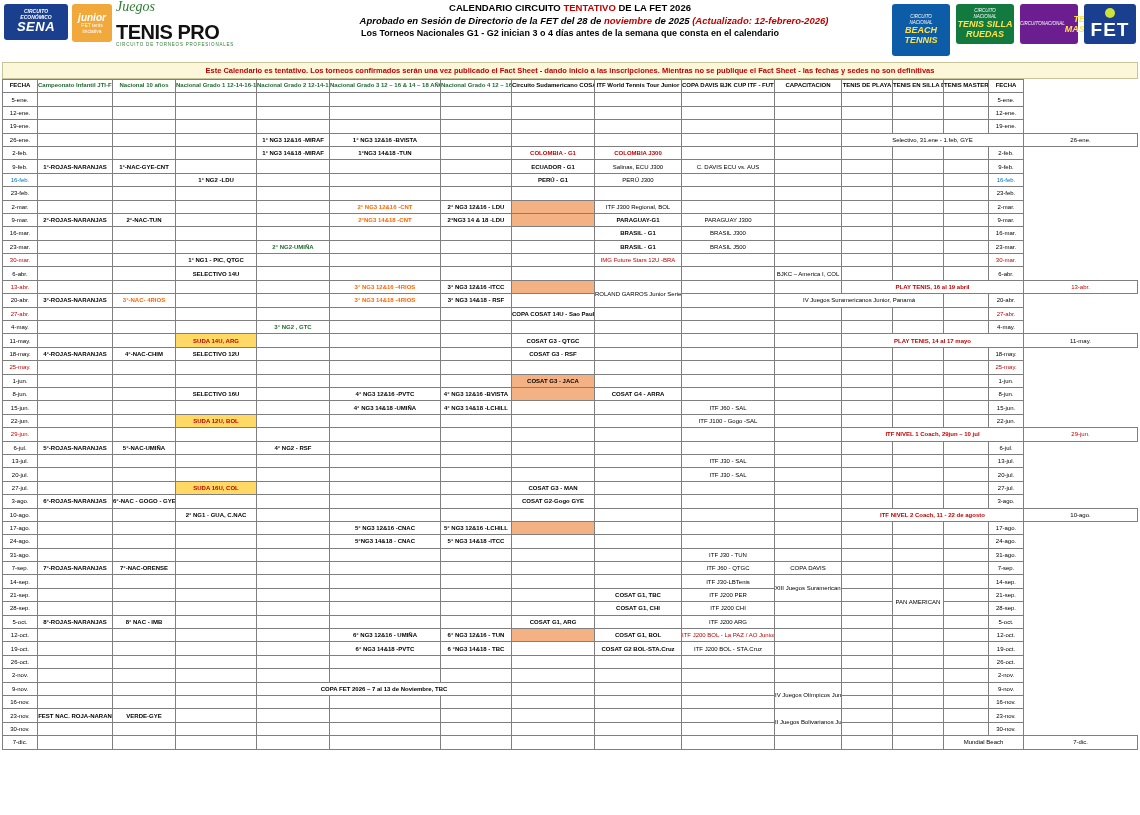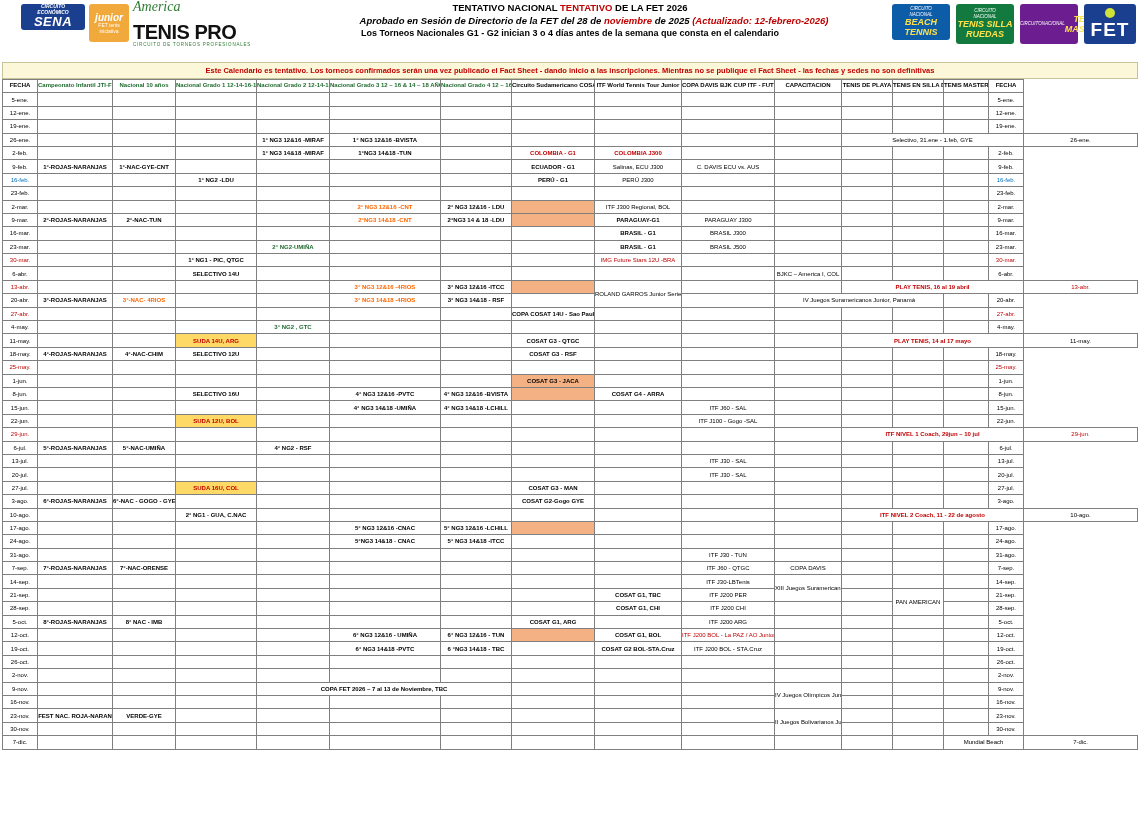--- a/index.html
+++ b/index.html
@@ -5,33 +5,33 @@
   html,body{margin:0;padding:0;background:#ffffff;}
   body{width:1140px;height:815px;font-family:"Liberation Sans",sans-serif;overflow:hidden;}
   .page{position:relative;width:1140px;height:815px;}
 
   
   .topbar{position:relative;height:62px;}
   .logos-left{position:absolute;left:4px;top:4px;display:flex;align-items:flex-start;gap:4px;}
   .logos-right{position:absolute;right:4px;top:4px;display:flex;align-items:flex-start;gap:6px;}
 
   
-  .lg-sena{width:64px;height:26px;background:#1b3f8f;color:#fff;border-radius:3px;
+  .lg-sena{width:64px;height:36px;background:#1b3f8f;color:#fff;border-radius:3px;
     font-size:5px;line-height:1.15;font-style:italic;font-weight:bold;display:flex;
-    flex-direction:column;justify-content:center;align-items:center;text-align:center;margin-left:17px;}
+    flex-direction:column;justify-content:center;align-items:center;text-align:center;}
   .lg-sena .big{font-size:13px;letter-spacing:.5px;}
   .lg-junior{width:40px;height:38px;background:#f2a93b;color:#fff;border-radius:3px;font-size:5px;
     display:flex;flex-direction:column;justify-content:center;align-items:center;text-align:center;line-height:1.1;}
   .lg-junior .big{font-size:10px;font-weight:bold;font-style:italic;}
   .lg-tenispro{height:40px;display:flex;flex-direction:column;justify-content:center;}
   .lg-tenispro .script{font-family:"Liberation Serif",serif;font-style:italic;color:#2e7d32;font-size:14px;line-height:10px;}
   .lg-tenispro .main{font-weight:bold;font-size:20px;letter-spacing:-.5px;color:#111;line-height:19px;margin-top:11px;}
   .lg-tenispro .sub{font-size:4.5px;letter-spacing:.8px;color:#2e7d32;}
 
-  .lg-beach{width:58px;height:36px;background:#0d5ca8;color:#fff;border-radius:3px;font-size:4.5px;
+  .lg-beach{width:58px;height:52px;background:#0d5ca8;color:#fff;border-radius:3px;font-size:4.5px;
     display:flex;flex-direction:column;justify-content:center;align-items:center;text-align:center;line-height:1.15;font-style:italic;}
   .lg-beach .big{font-size:9px;font-weight:bold;color:#ffe24a;}
   .lg-silla{width:58px;height:40px;background:#127a3e;color:#fff;border-radius:3px;font-size:4.5px;
     display:flex;flex-direction:column;justify-content:center;align-items:center;text-align:center;line-height:1.15;font-style:italic;}
   .lg-silla .big{font-size:9px;font-weight:bold;color:#ffe24a;}
   .lg-masters{width:58px;height:40px;background:#6c1d8f;color:#fff;border-radius:3px;font-size:4.5px;
     display:flex;flex-direction:row;align-items:center;text-align:center;line-height:1.15;font-style:italic;}
   .lg-masters .big{font-size:9px;font-weight:bold;color:#ffe24a;}
   .lg-fet{width:52px;height:40px;background:#1b3f8f;color:#fff;border-radius:3px;
     display:flex;flex-direction:column;justify-content:center;align-items:center;}
@@ -74,29 +74,29 @@
       <div class="lg-sena">
         <span>CIRCUITO</span>
         <span>ECONÓMICO</span>
         <span class="big">SENA</span>
       </div>
       <div class="lg-junior">
         <span class="big">junior</span>
         <span>FET tenis iniciativa</span>
       </div>
       <div class="lg-tenispro">
-        <span class="script">America</span>
+        <span class="script">Juegos</span>
         <span class="main">TENIS PRO</span>
         <span class="sub">CIRCUITO DE TORNEOS PROFESIONALES</span>
       </div>
     </div>
 
     <div class="title-block">
       <div class="t1">
-        <span>TENTATIVO NACIONAL </span><span class="red">TENTATIVO</span><span> DE LA FET 2026</span>
+        <span>CALENDARIO CIRCUITO </span><span class="red">TENTATIVO</span><span> DE LA FET 2026</span>
       </div>
       <div class="t2">
         <span>Aprobado en Sesión de Directorio de la FET del 28 de </span><span class="red">noviembre</span><span> de 2025 </span><span class="red">(Actualizado: 12-febrero-2026)</span>
       </div>
       <div class="t3">Los Torneos Nacionales G1 - G2 inician 3 o 4 días antes de la semana que consta en el calendario</div>
     </div>
 
     <div class="logos-right">
       <div class="lg-beach">
         <span>CIRCUITO</span>

